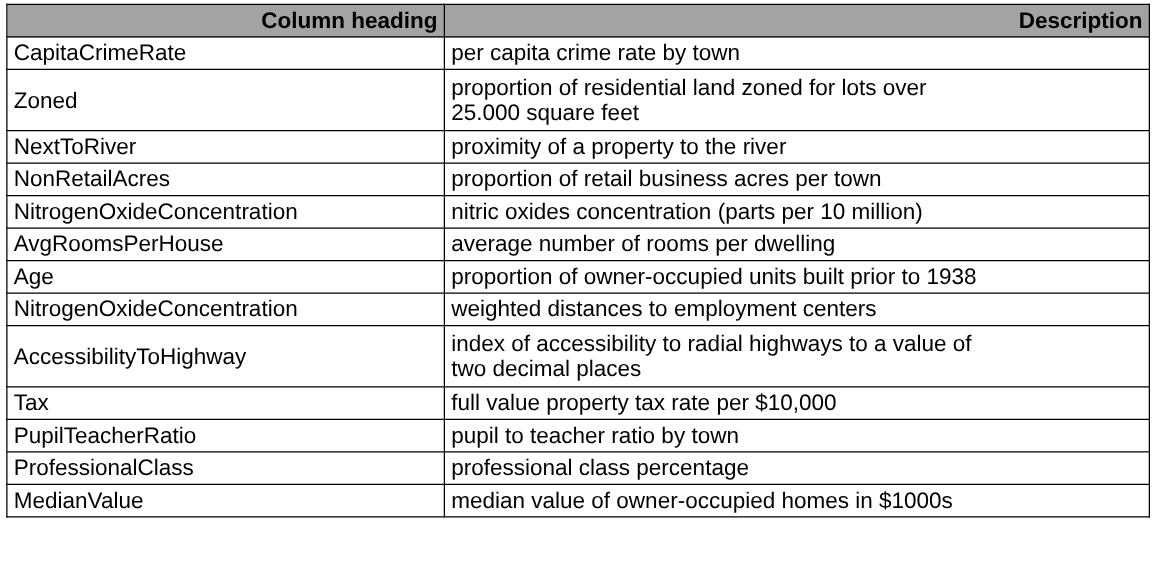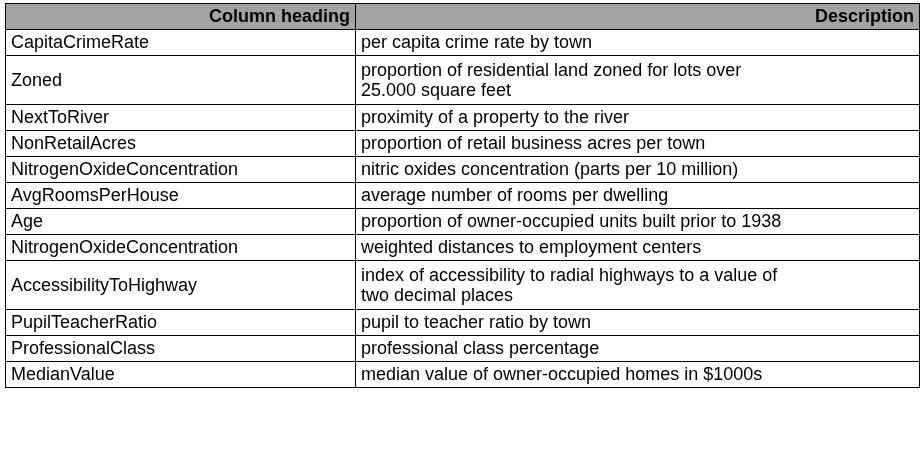--- a/index.html
+++ b/index.html
@@ -147,20 +147,28 @@
           <td>
             <span class="cell-text">AccessibilityToHighway</span>
           </td>
           <td>
             <span class="cell-text">index of accessibility to radial highways to a value of
 two decimal places</span>
           </td>
         </tr>
         <tr>
           <td>
+            <span class="cell-text">Tax</span>
+          </td>
+          <td>
+            <span class="cell-text">full value property tax rate per $10,000</span>
+          </td>
+        </tr>
+        <tr>
+          <td>
             <span class="cell-text">PupilTeacherRatio</span>
           </td>
           <td>
             <span class="cell-text">pupil to teacher ratio by town</span>
           </td>
         </tr>
         <tr>
           <td>
             <span class="cell-text">ProfessionalClass</span>
           </td>

